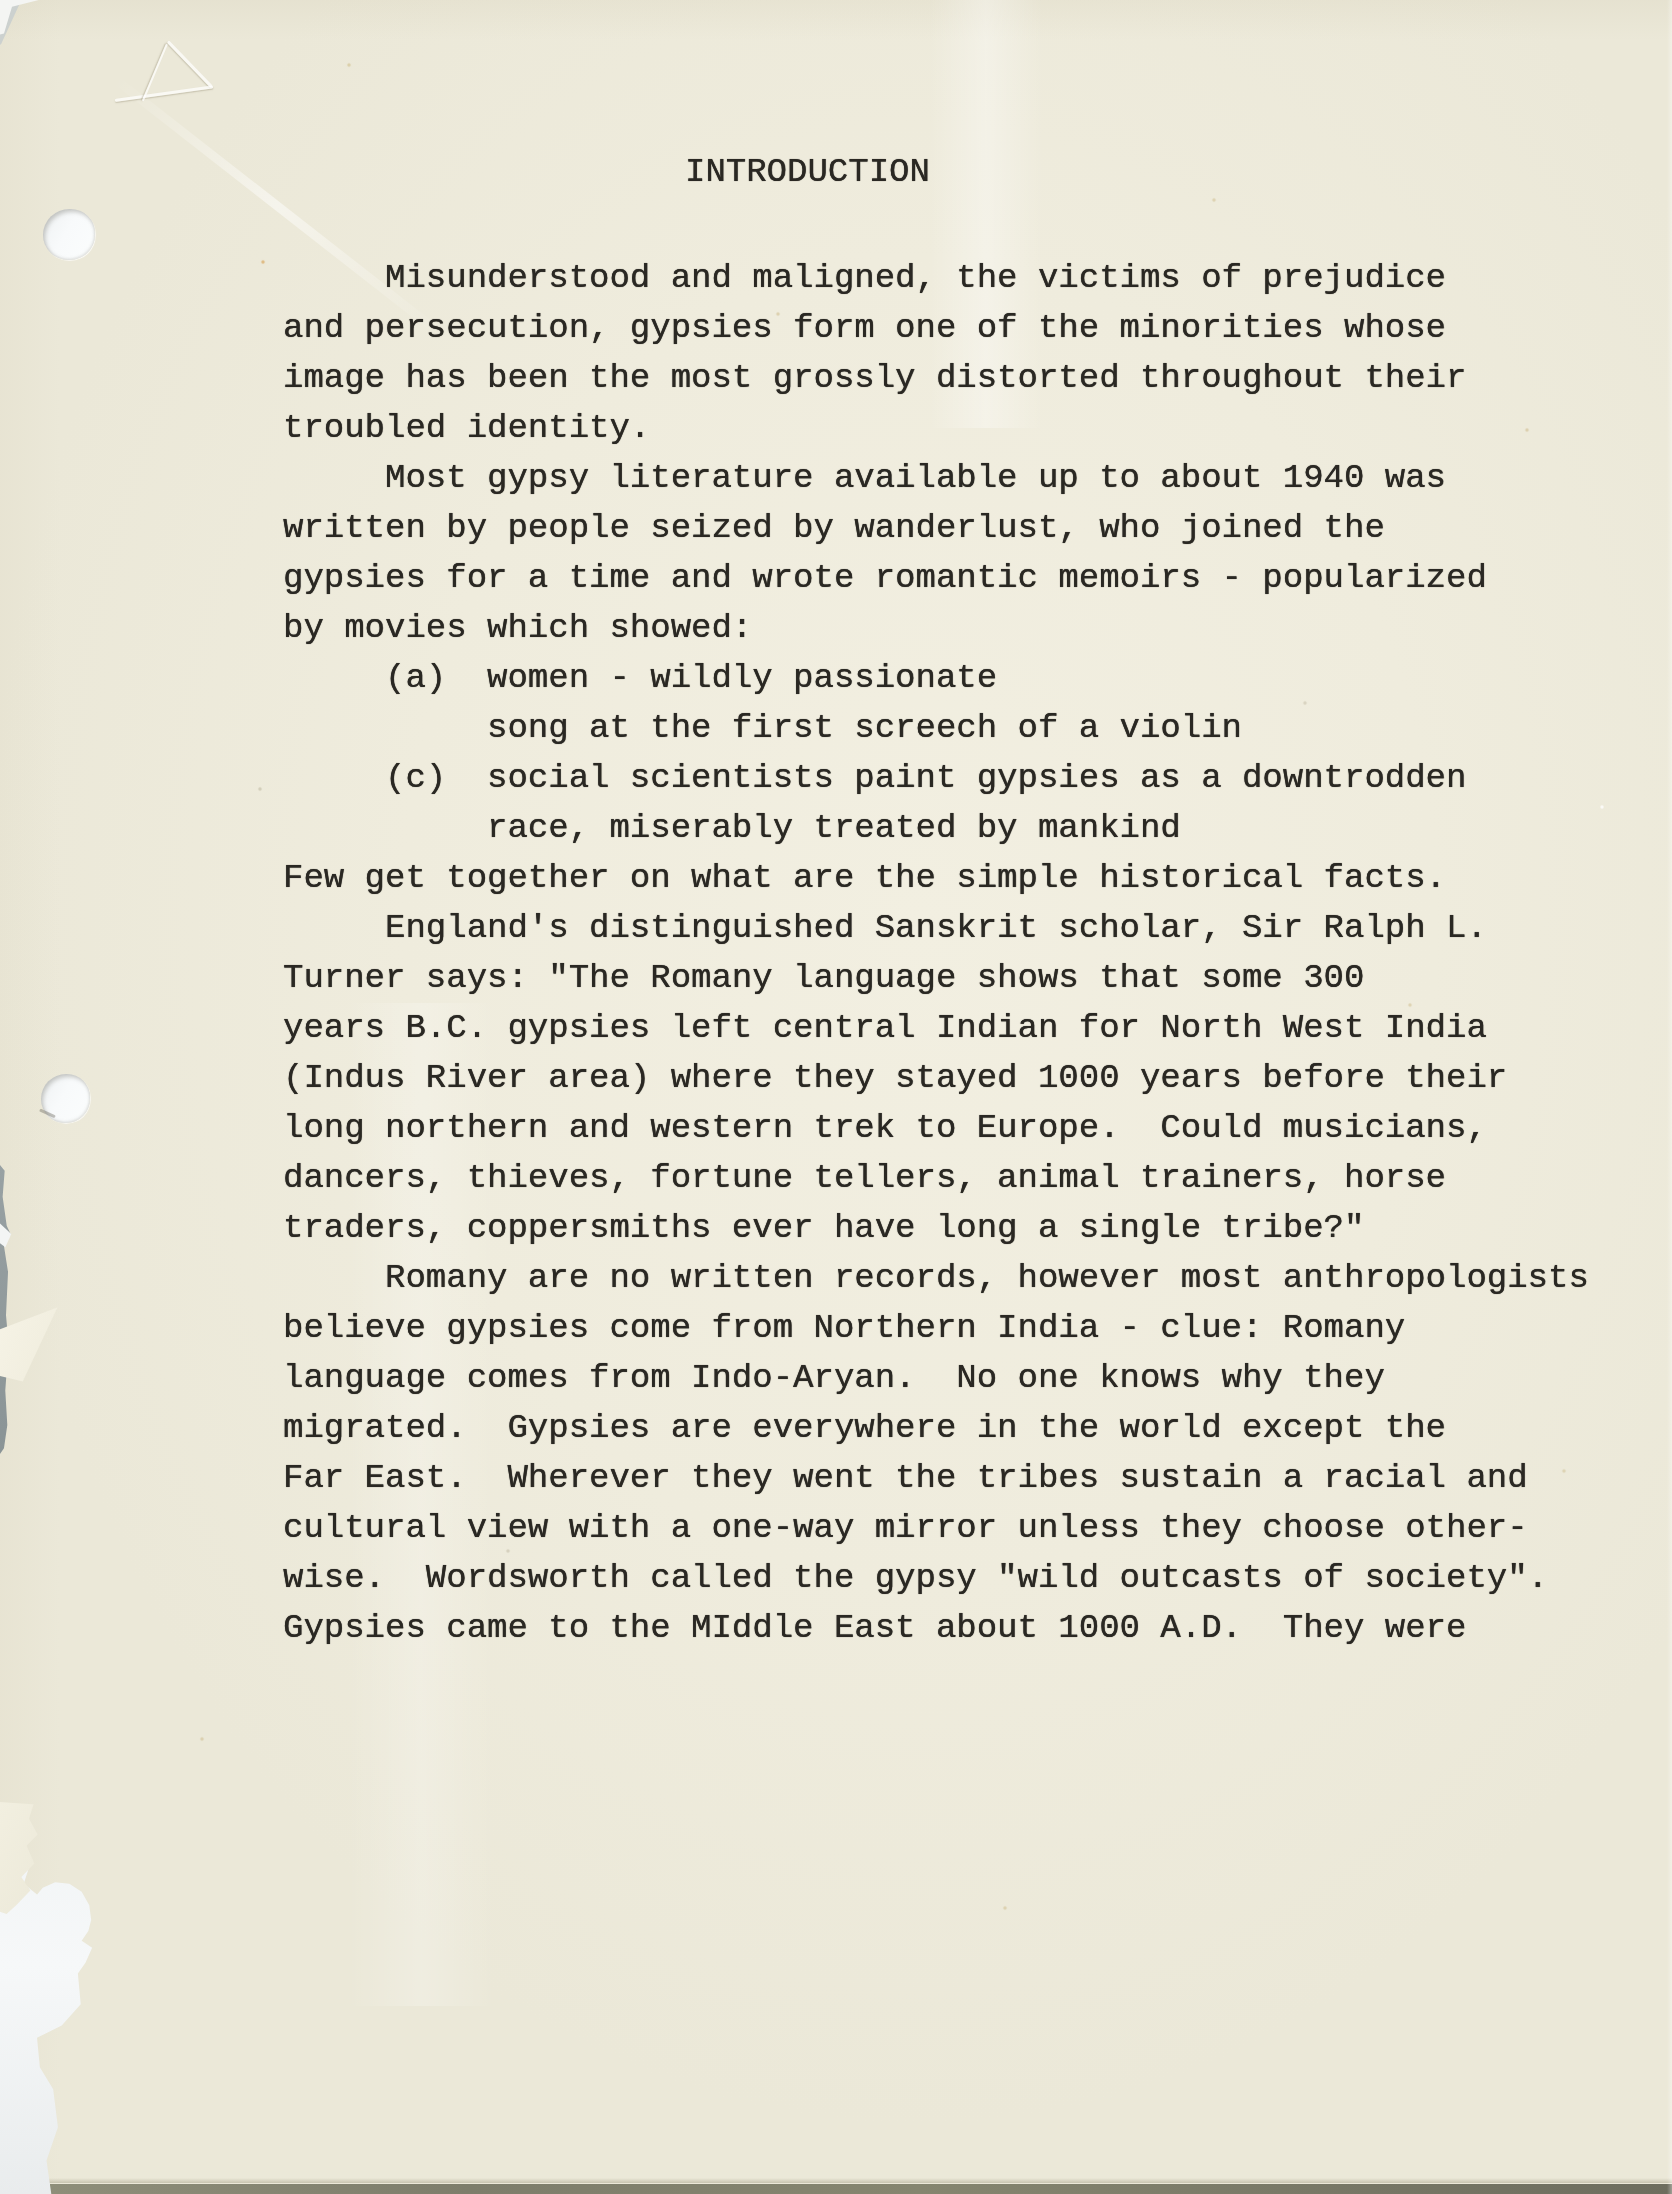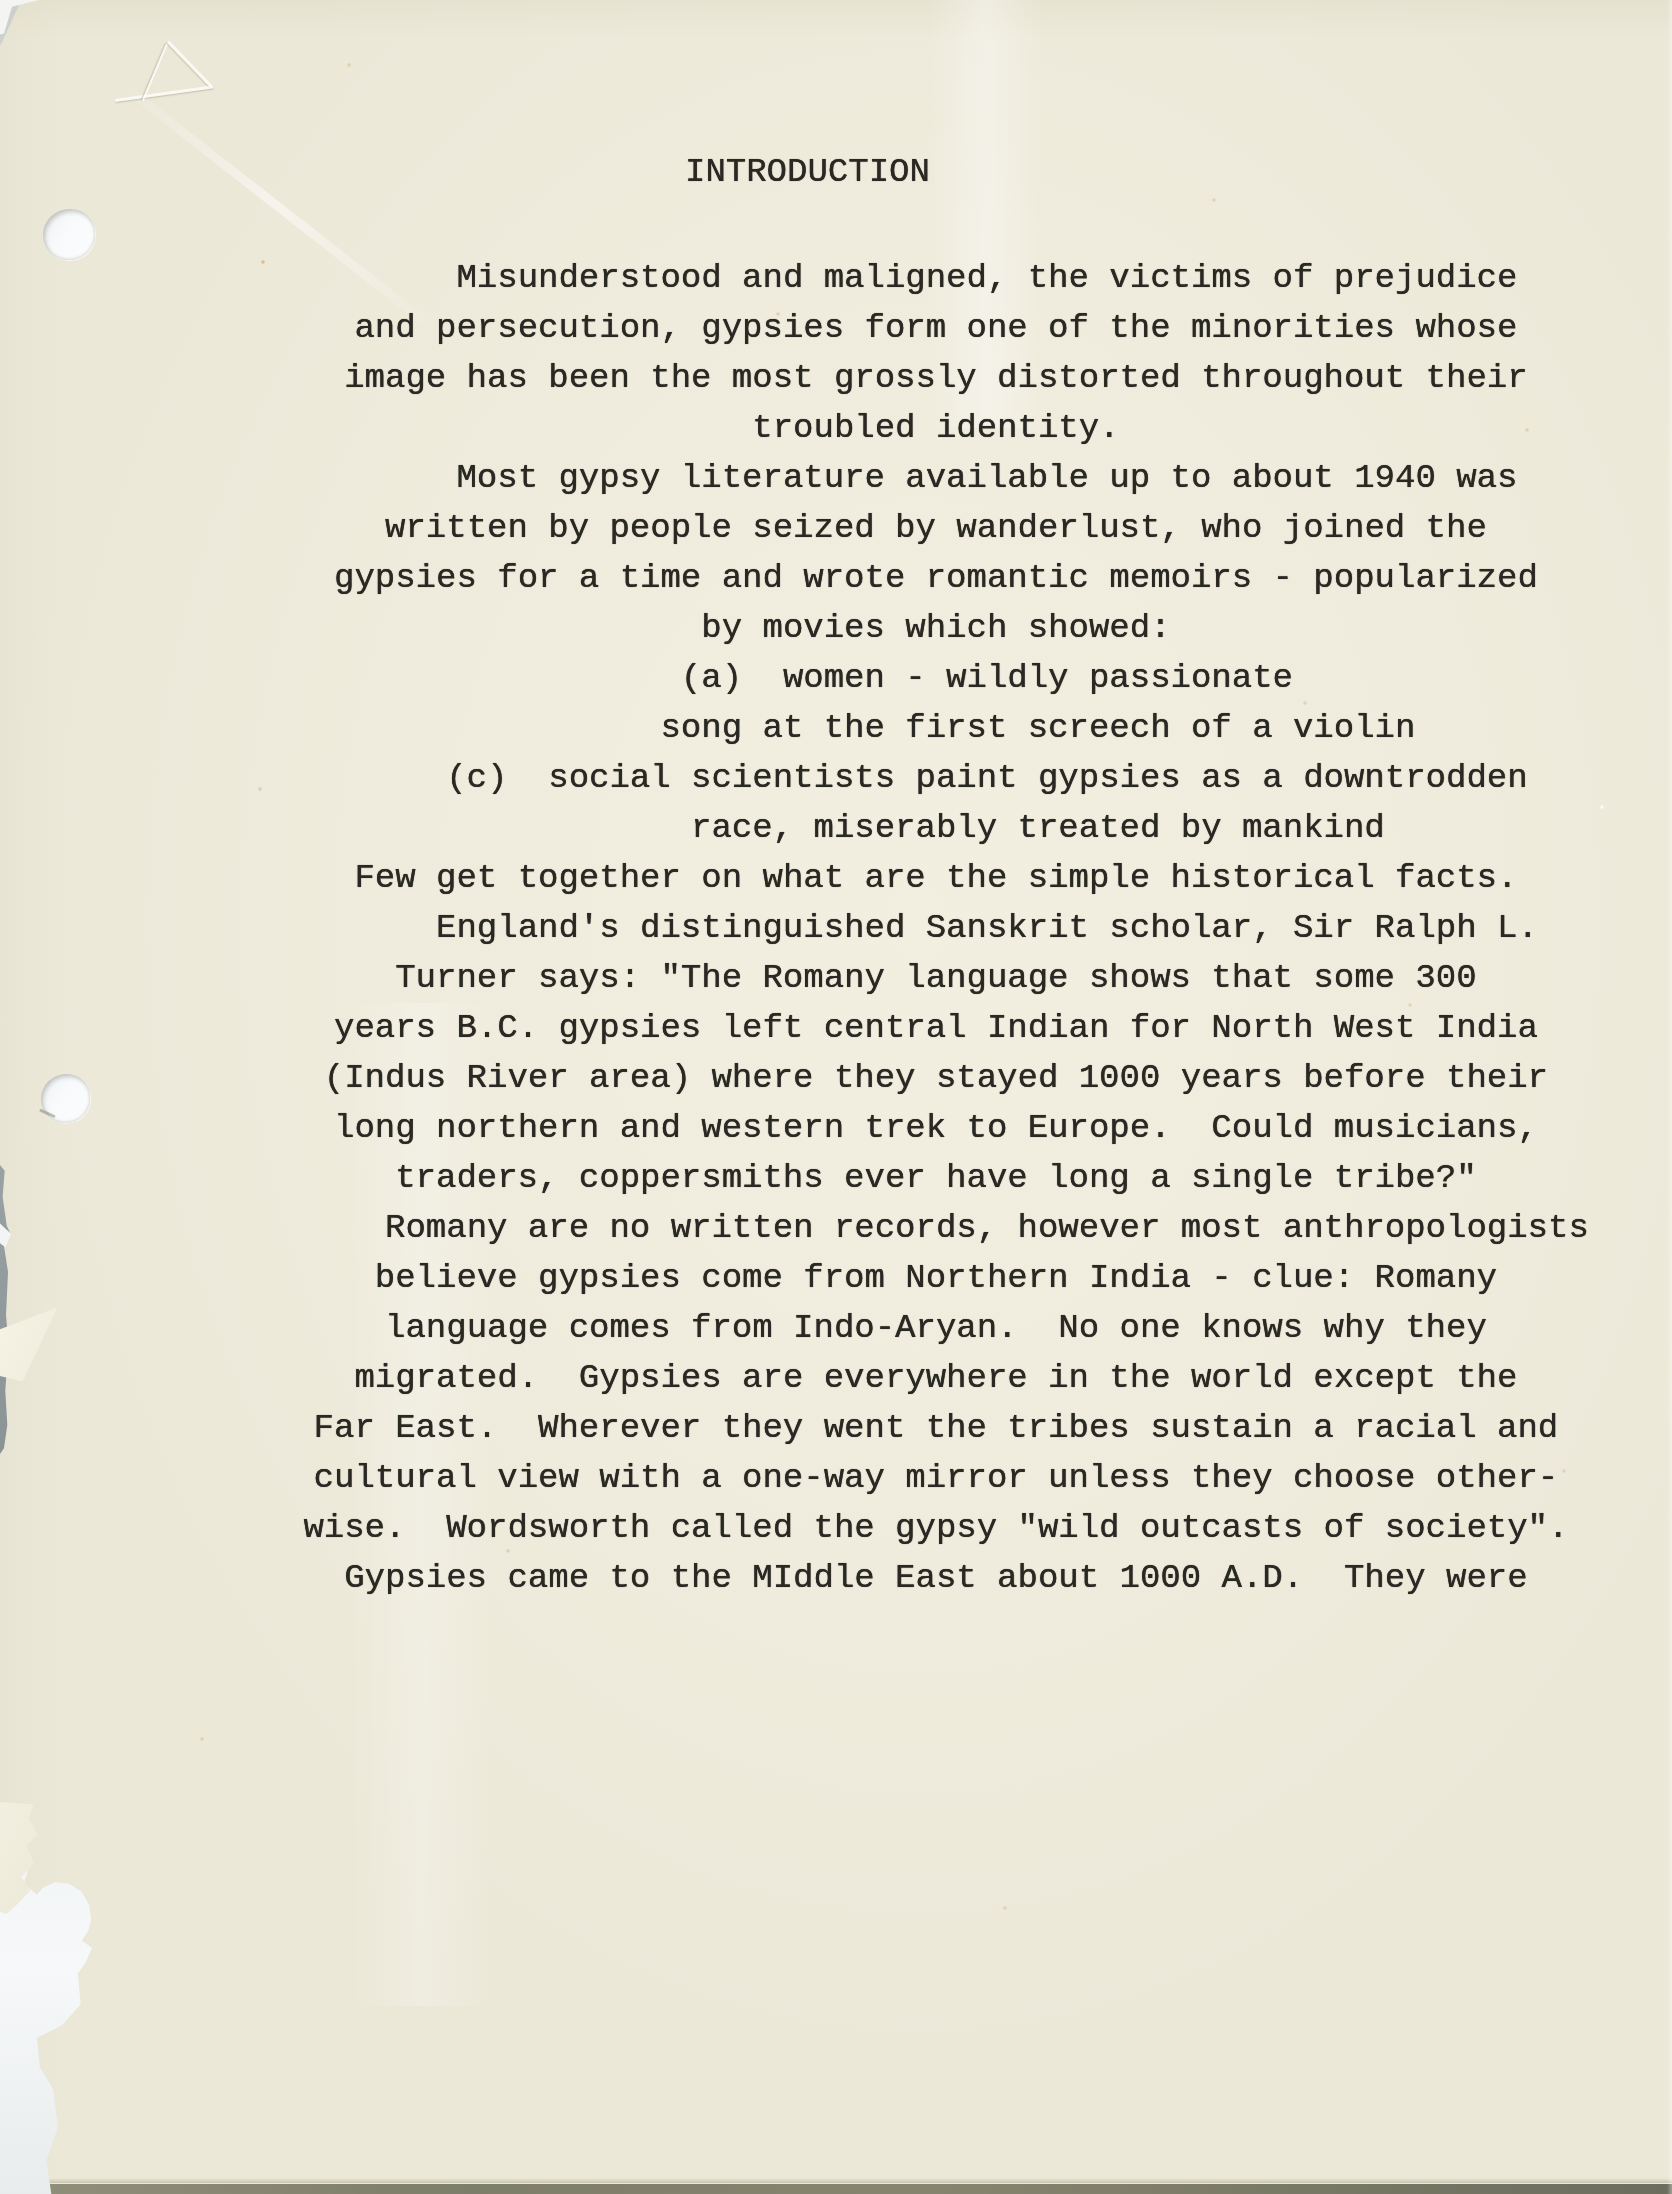--- a/index.html
+++ b/index.html
@@ -99,21 +99,21 @@
       1563px 1470px 0.7px 0.7px rgba(184,156,84,.28),
       1304px 702px 0.7px 0.7px rgba(150,140,110,.26),
       201px 1738px 0.7px 0.7px rgba(184,156,84,.30),
       1601px 806px 0.7px 0.7px rgba(255,255,255,.8);}
   
   .typetext{color:#2a2823;
     text-shadow:0 0 0.9px rgba(42,40,35,.85), 0.3px 0.3px 0 rgba(42,40,35,.5);
     font-size:34px;letter-spacing:0;}
   .doc-title{position:absolute;left:685px;top:147px;height:50px;line-height:50px;white-space:pre;}
   .doc-body{position:absolute;left:283px;top:253px;}
-  .doc-body .line{height:50px;line-height:50px;white-space:pre;text-align:center;}
+  .doc-body .line{height:50px;line-height:50px;white-space:pre;}
 </style>
 </head>
 <body>
 
 <div class="stage">
   <div class="paper"></div>
 
   <div class="streak streak-diag"></div>
   <div class="streak streak-vert"></div>
   <div class="streak streak-vert2"></div>
@@ -154,20 +154,21 @@
       <div class="line">     (a)  women - wildly passionate</div>
       <div class="line">          song at the first screech of a violin</div>
       <div class="line">     (c)  social scientists paint gypsies as a downtrodden</div>
       <div class="line">          race, miserably treated by mankind</div>
       <div class="line">Few get together on what are the simple historical facts.</div>
       <div class="line">     England's distinguished Sanskrit scholar, Sir Ralph L.</div>
       <div class="line">Turner says: "The Romany language shows that some 300</div>
       <div class="line">years B.C. gypsies left central Indian for North West India</div>
       <div class="line">(Indus River area) where they stayed 1000 years before their</div>
       <div class="line">long northern and western trek to Europe.  Could musicians,</div>
+      <div class="line">dancers, thieves, fortune tellers, animal trainers, horse</div>
       <div class="line">traders, coppersmiths ever have long a single tribe?"</div>
       <div class="line">     Romany are no written records, however most anthropologists</div>
       <div class="line">believe gypsies come from Northern India - clue: Romany</div>
       <div class="line">language comes from Indo-Aryan.  No one knows why they</div>
       <div class="line">migrated.  Gypsies are everywhere in the world except the</div>
       <div class="line">Far East.  Wherever they went the tribes sustain a racial and</div>
       <div class="line">cultural view with a one-way mirror unless they choose other-</div>
       <div class="line">wise.  Wordsworth called the gypsy "wild outcasts of society".</div>
       <div class="line">Gypsies came to the MIddle East about 1000 A.D.  They were</div>
     </div>

